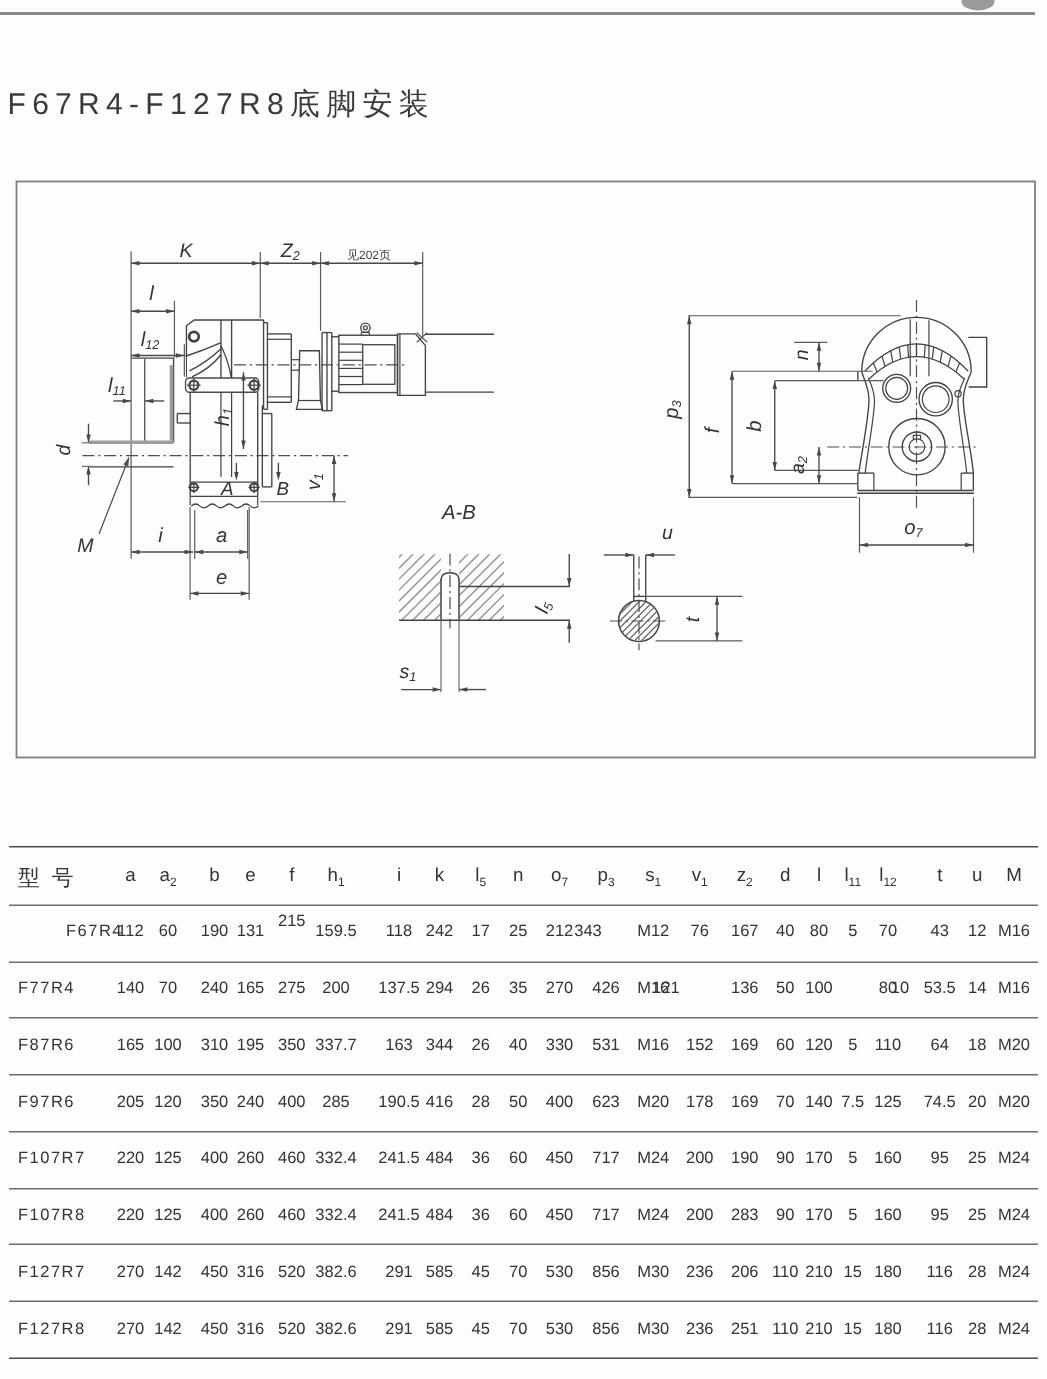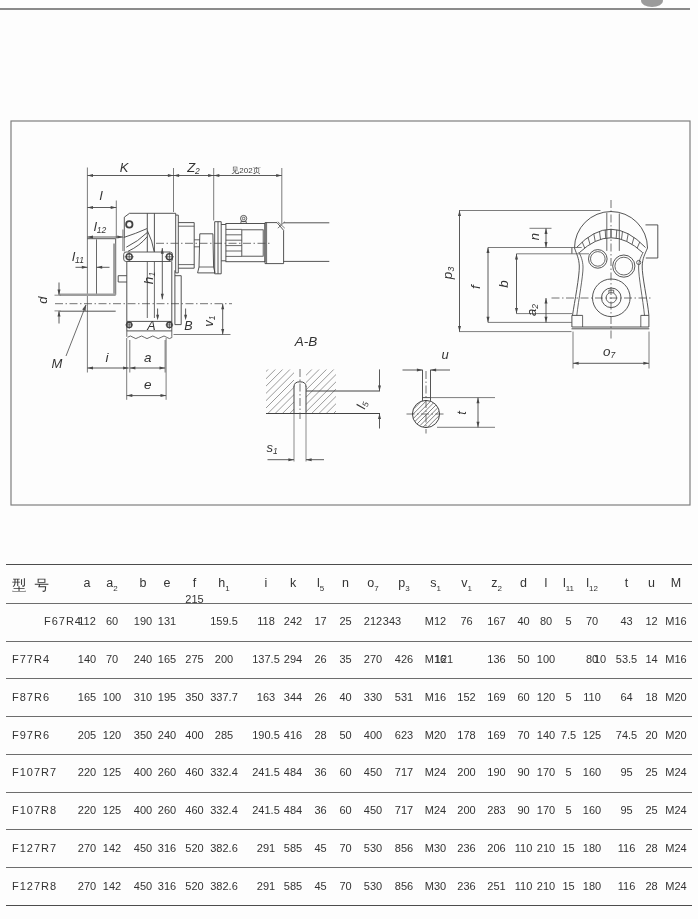--- a/index.html
+++ b/index.html
@@ -8,20 +8,21 @@
 .hc sub{font-size:8px;}
 .dc{position:absolute;font-size:11px;color:#333;text-align:center;}
 </style></head>
 <body>
 <div id="page">
 
 <div style="position:absolute;left:0;top:7.5px;width:690px;height:2px;background:#8a8a8a"></div>
 
 <div style="position:absolute;left:641px;top:-5px;width:22px;height:12px;background:#9b9b9b;border-radius:50%"></div>
 
+<div style="position:absolute;left:5px;top:56px;font-size:20px;color:#3a3a3a;letter-spacing:4.2px;font-weight:500">F67R4-F127R8底脚安装</div>
 <svg width="698" height="919" viewBox="0 0 698 919" style="position:absolute;left:0;top:0">
       <rect x="11" y="121" width="679" height="384" fill="none" stroke="#7f7f7f" stroke-width="1.2"></rect>
       <g>
         <line x1="87.4" y1="167.5" x2="87.4" y2="372.5" stroke="#5a5a5a" stroke-width="0.8" stroke-linecap="butt"></line>
         <line x1="173.5" y1="168" x2="173.5" y2="212" stroke="#5a5a5a" stroke-width="0.8" stroke-linecap="butt"></line>
         <line x1="213.7" y1="168" x2="213.7" y2="220.5" stroke="#5a5a5a" stroke-width="0.8" stroke-linecap="butt"></line>
         <line x1="281.8" y1="168" x2="281.8" y2="224" stroke="#5a5a5a" stroke-width="0.8" stroke-linecap="butt"></line>
         <line x1="87.4" y1="175.5" x2="281.8" y2="175.5" stroke="#484848" stroke-width="0.9" stroke-linecap="butt"></line>
         <polygon points="87.4,175.5 93.0,174.0 93.0,177.0" fill="#484848"></polygon>
         <polygon points="173.5,175.5 167.9,174.0 167.9,177.0" fill="#484848"></polygon>
@@ -455,21 +456,21 @@
     <div class="hc" style="left:548.5px;top:575.9px;width:40px">l<sub>11</sub></div>
     <div class="hc" style="left:572px;top:575.9px;width:40px">l<sub>12</sub></div>
     <div class="hc" style="left:606.5px;top:575.9px;width:40px">t</div>
     <div class="hc" style="left:631.5px;top:575.9px;width:40px">u</div>
     <div class="hc" style="left:656px;top:575.9px;width:40px">M</div>
     <div class="dc" style="left:12px;top:615.2px;width:70px;text-align:right;letter-spacing:1px">F67R4</div>
     <div class="dc" style="left:65px;top:615.2px;width:44px">112</div>
     <div class="dc" style="left:90px;top:615.2px;width:44px">60</div>
     <div class="dc" style="left:121px;top:615.2px;width:44px">190</div>
     <div class="dc" style="left:145px;top:615.2px;width:44px">131</div>
-    <div class="dc" style="left:172.5px;top:593px;width:44px">215</div>
+    <div class="dc" style="left:172.5px;top:608px;width:44px">215</div>
     <div class="dc" style="left:202px;top:615.2px;width:44px">159.5</div>
     <div class="dc" style="left:244px;top:615.2px;width:44px">118</div>
     <div class="dc" style="left:271px;top:615.2px;width:44px">242</div>
     <div class="dc" style="left:298.5px;top:615.2px;width:44px">17</div>
     <div class="dc" style="left:323.5px;top:615.2px;width:44px">25</div>
     <div class="dc" style="left:351px;top:615.2px;width:44px">212</div>
     <div class="dc" style="left:370px;top:615.2px;width:44px">343</div>
     <div class="dc" style="left:413.5px;top:615.2px;width:44px">M12</div>
     <div class="dc" style="left:444.5px;top:615.2px;width:44px">76</div>
     <div class="dc" style="left:474.5px;top:615.2px;width:44px">167</div>

